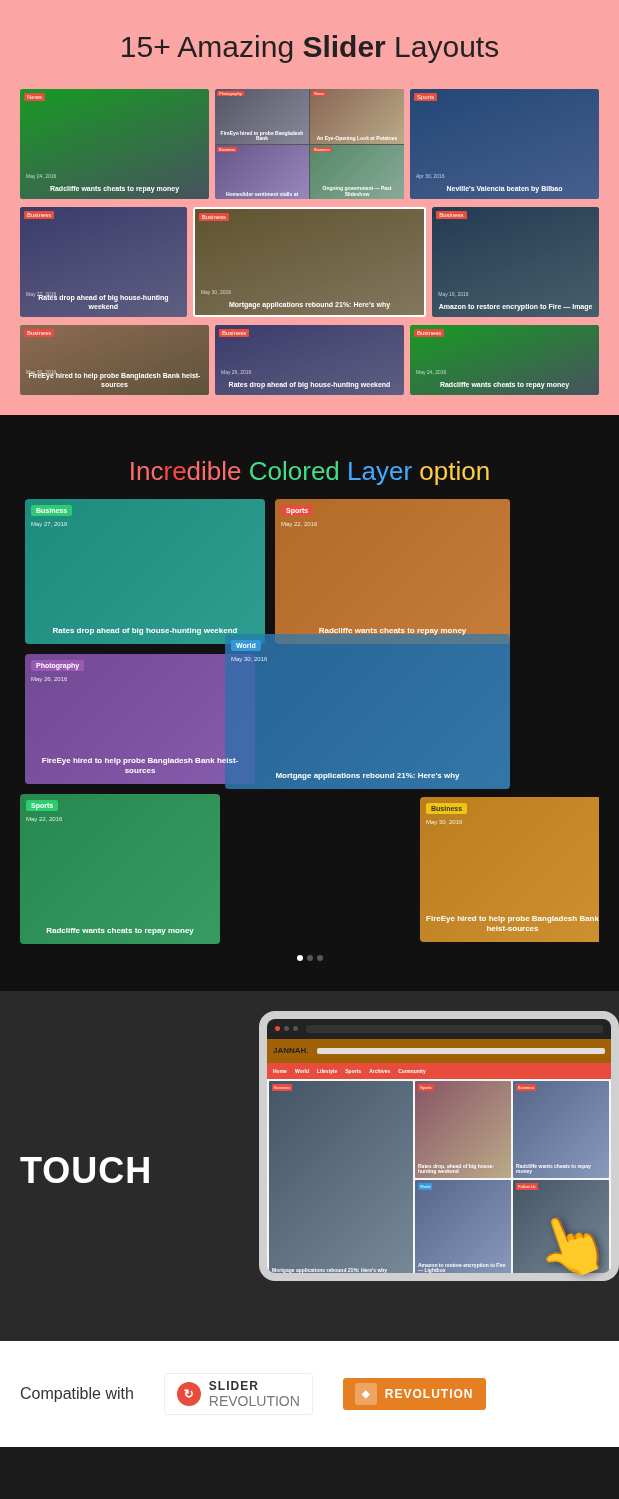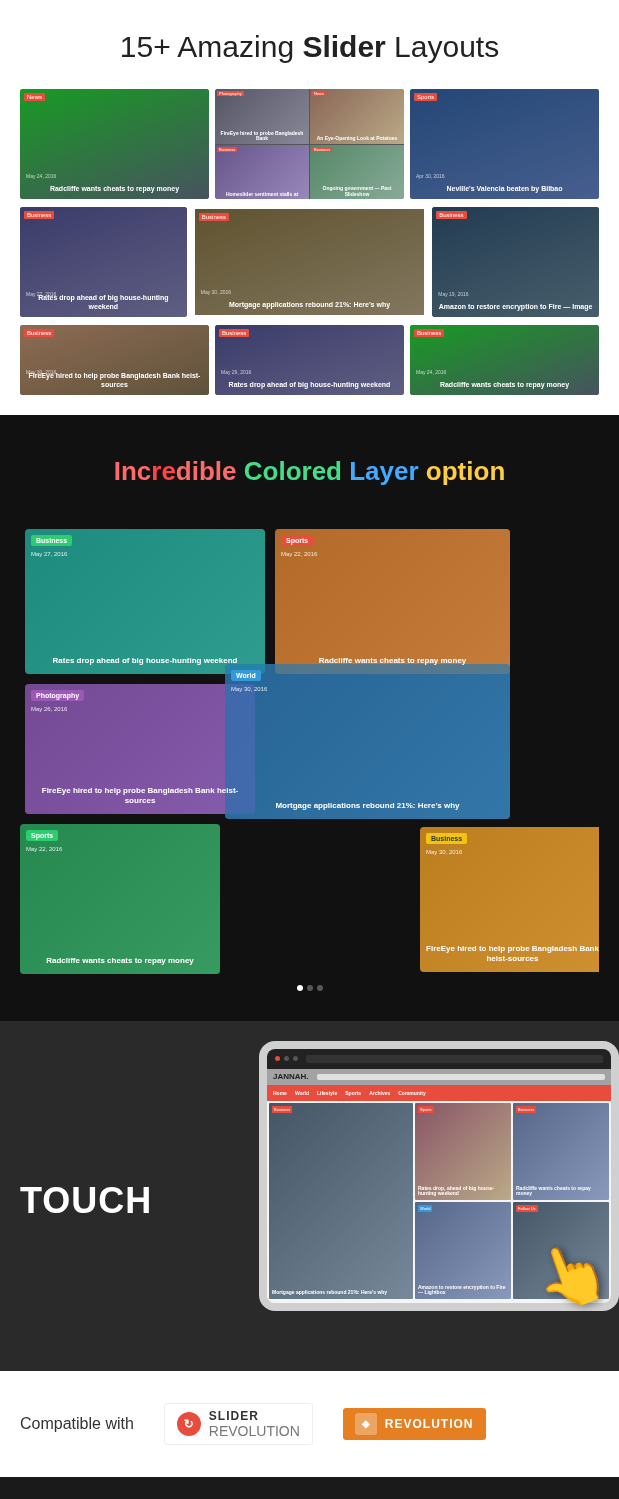--- a/index.html
+++ b/index.html
@@ -6,21 +6,21 @@
     body {
       width: 619px;
       min-height: 1499px;
       font-family: 'Arial', sans-serif;
       background: #1a1a1a;
       overflow-x: hidden;
     }
 
     
     .section-slider-layouts {
-      background: #ffffff;
+      background: #fca5a5;
       padding: 30px 20px 20px;
       text-align: center;
     }
     .section-slider-layouts h1 {
       font-size: 30px;
       font-weight: 400;
       color: #222;
       margin-bottom: 25px;
     }
     .section-slider-layouts h1 strong {
@@ -144,22 +144,21 @@
     .p6 { background: linear-gradient(160deg, #357 0%, #689 100%); }
 
     
     .section-colored-layer {
       background: #111;
       padding: 40px 20px 30px;
       text-align: center;
     }
     .colored-heading {
       font-size: 26px;
-      font-weight: 700;
-      margin-bottom: 30px;
+      font-weight: 400;
       line-height: 1.3;
     }
     .clp-card {
       position: absolute;
       border-radius: 4px;
       overflow: hidden;
     }
     .clp-card .card-inner {
       width: 100%;
       height: 100%;
@@ -300,22 +299,22 @@
       align-items: center;
       padding: 0 6px;
       gap: 8px;
     }
     .tablet-nav span {
       color: white;
       font-size: 5px;
       font-weight: bold;
     }
     .tablet-logo {
-      height: 16px;
-      background: #a3a3a3;
+      height: 24px;
+      background: #a16207;
       display: flex;
       align-items: center;
       padding: 0 6px;
     }
     .tablet-logo span {
       font-size: 8px;
       font-weight: 900;
       color: #222;
     }
     .tablet-content {

